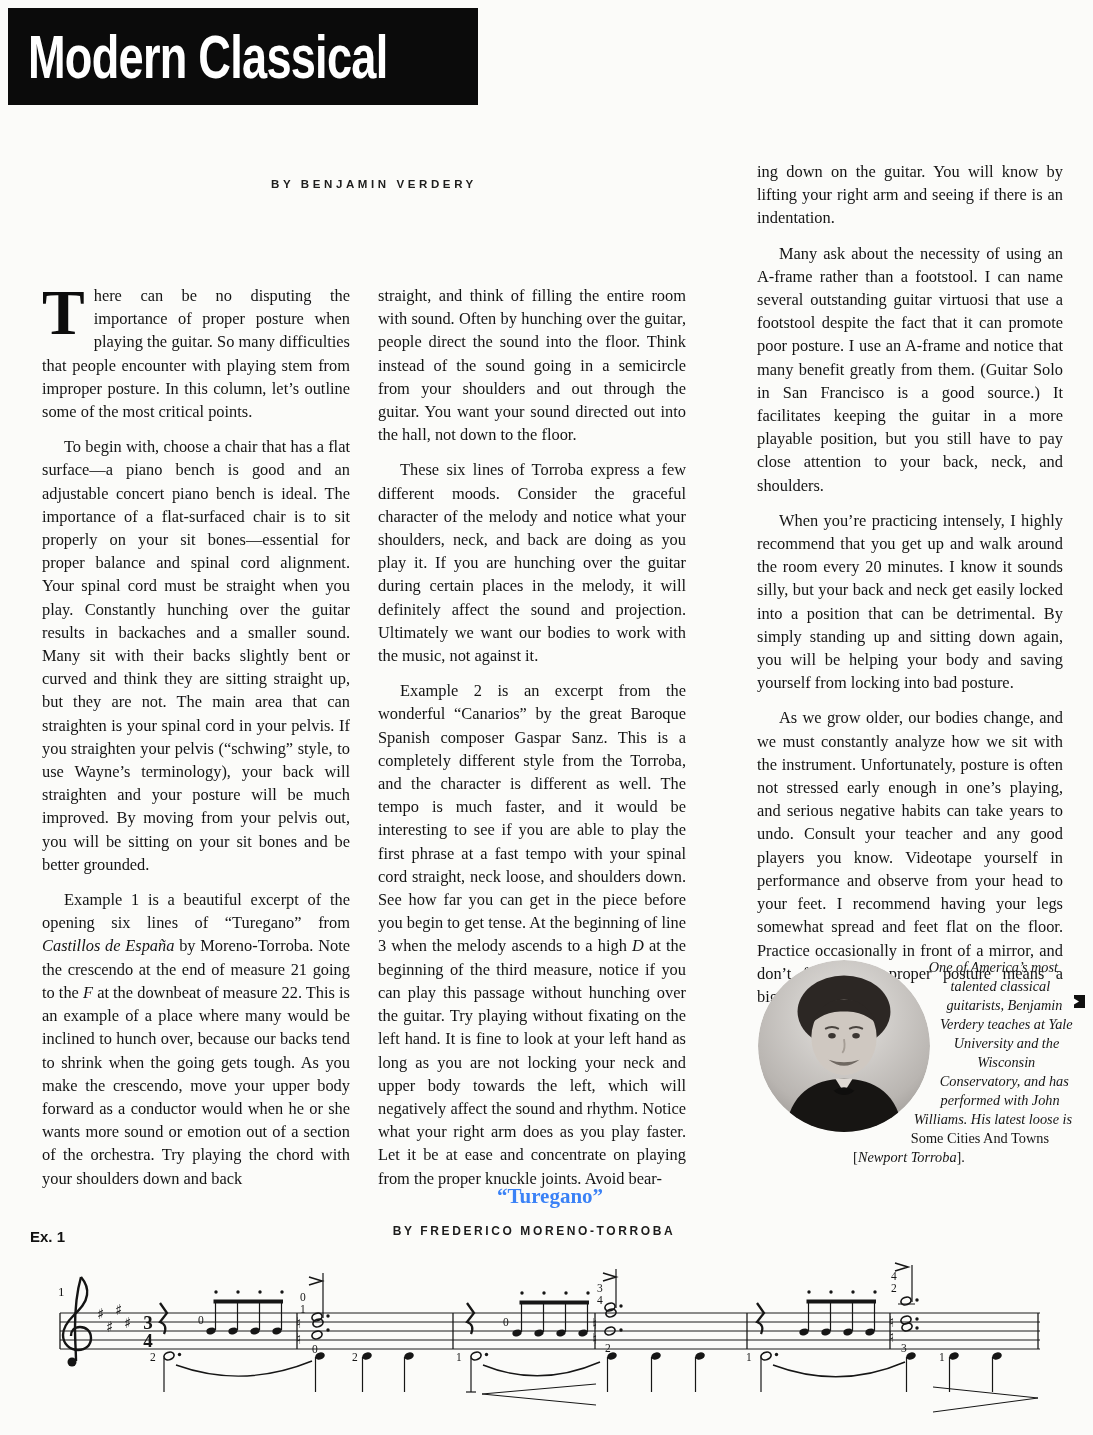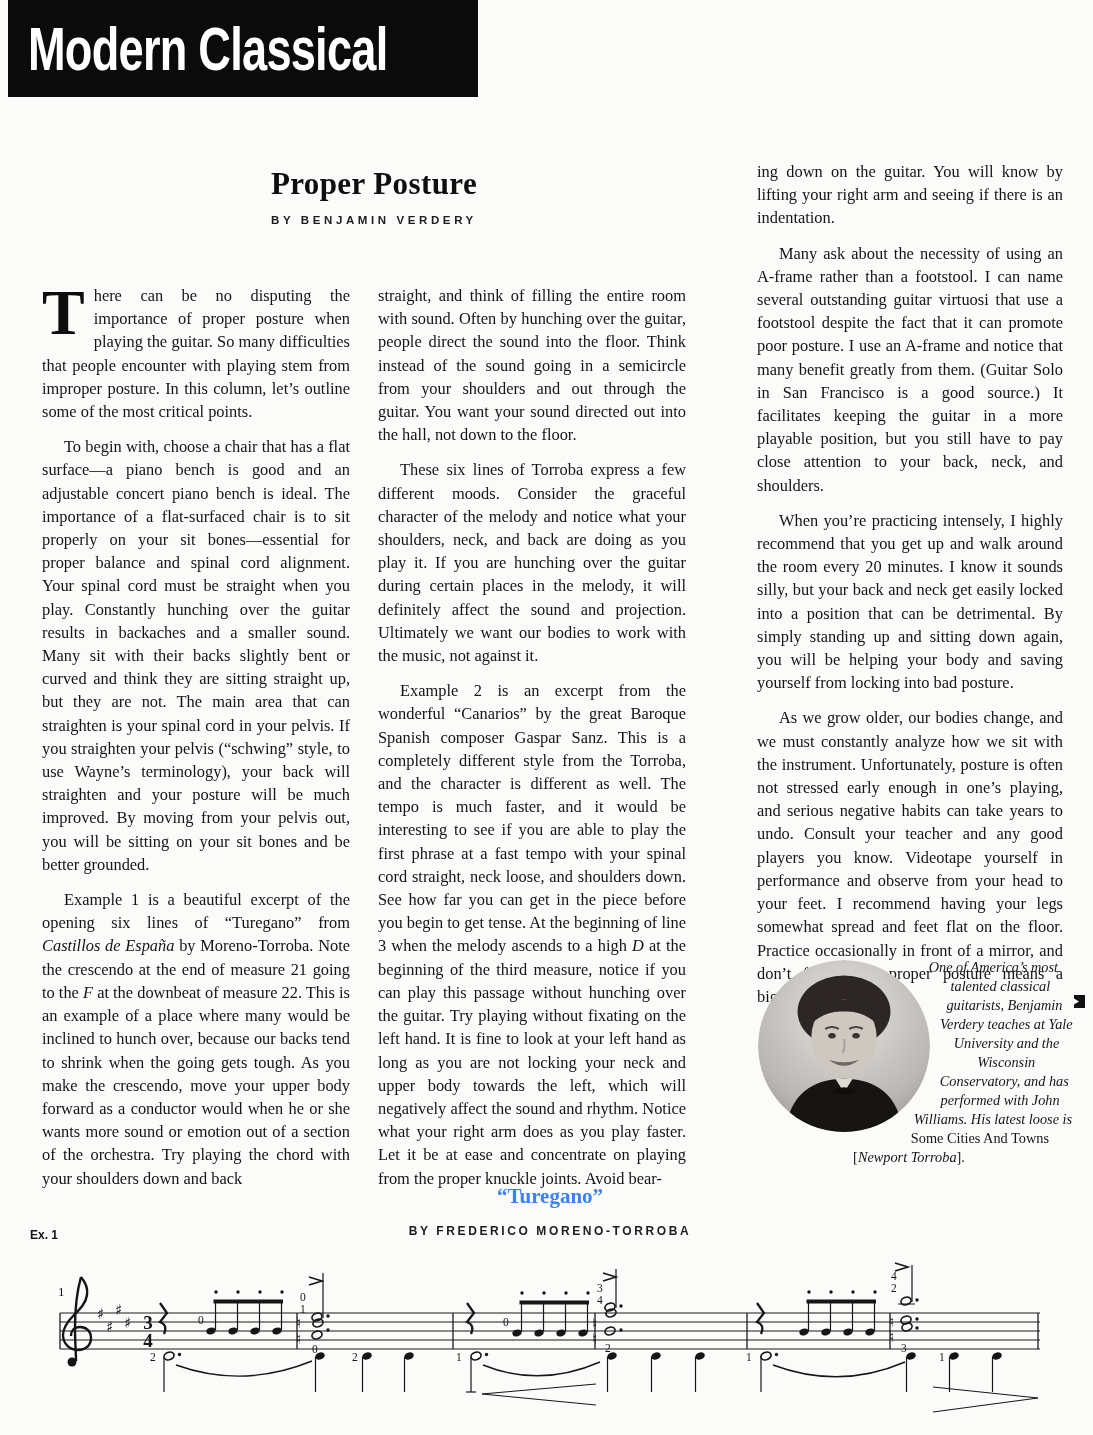--- a/index.html
+++ b/index.html
@@ -1,19 +1,19 @@
 <!DOCTYPE html>
 <html><head>
 <meta charset="utf-8">
 <style>
   html,body { margin:0; padding:0; background:#e9e9e7; }
   .page { position:relative; width:1093px; height:1435px; background:#fbfbf9; overflow:hidden;
           font-family:"Liberation Serif", serif; color:#141414; margin:0 auto; }
 
-  .banner { position:absolute; left:8px; top:0; width:470px; height:97px; background:#0b0b0b;
+  .banner { position:absolute; left:8px; top:8px; width:470px; height:97px; background:#0b0b0b;
             display:flex; align-items:center; }
   .banner-text { color:#ffffff; font-family:"Liberation Sans", sans-serif; font-weight:700;
                  font-size:61px; letter-spacing:-1px; white-space:nowrap;
                  transform:scaleX(0.74); transform-origin:left center; margin-left:20px; }
 
   .title-block { position:absolute; left:30px; top:166px; width:688px; text-align:center; }
   .article-title { margin:0; font-family:"Liberation Serif", serif; font-weight:700;
                    font-size:31px; letter-spacing:0.4px; color:#0f0f0f; }
   .byline { margin-top:12px; font-family:"Liberation Sans", sans-serif; font-size:11.5px;
             font-weight:700; letter-spacing:3.6px; color:#1d1d1d; }
@@ -33,45 +33,44 @@
   .endmark { float:right; width:11px; height:13px; margin-top:6px; }
 
   .bio { position:absolute; left:742px; top:950px; width:334px; height:215px; }
   .bio-photo { float:left; width:172px; height:172px; border-radius:50%;
                shape-outside:circle(50% at 50% 50%); margin:10px 10px 4px 16px; overflow:hidden; }
   .bio-text { margin:0; padding-top:8px; text-align:center; font-size:14.3px; line-height:19px;
               color:#151515; }
   .bio-text .it { font-style:italic; }
 
   .score-exlabel { position:absolute; left:30px; top:1228px; font-family:"Liberation Sans", sans-serif;
-                   font-weight:700; font-size:12px; color:#111; }
+                   font-weight:700; font-size:15px; color:#111; }
   .score-title { position:absolute; left:30px; top:1184px; width:1040px; text-align:center;
                  font-weight:700; font-size:21px; color:#3b82f6; }
-  .score-byline { position:absolute; left:30px; top:1224px; width:1040px; text-align:center;
+  .score-byline { position:absolute; left:14px; top:1224px; width:1040px; text-align:center;
                   font-family:"Liberation Sans", sans-serif; font-weight:700; font-size:12px;
                   letter-spacing:2.6px; color:#1c1c1c; }
 
   .music { position:absolute; left:0; top:1250px; }
   .music text { fill:#161616; }
   .mus-num { font-family:"Liberation Serif", serif; font-size:11.5px; }
   .mus-acc { font-family:"DejaVu Sans", sans-serif; font-size:15px; }
   .mus-ts  { font-family:"Liberation Serif", serif; font-size:19px; font-weight:700; }
   .mus-mn  { font-family:"Liberation Serif", serif; font-size:13px; }
 </style>
 </head>
 <body>
 
 <div class="page">
 
   <div class="banner">
     <span class="banner-text">Modern Classical</span>
   </div>
 
   <div class="title-block">
-    <h1 class="article-title">Proper Posture</h1>
     <div class="byline">BY BENJAMIN VERDERY</div>
   </div>
 
   <div class="col col-1">
     <p><span class="dropcap">T</span><span><span>here can be no disputing the importance of proper posture when playing the guitar. So many difficulties that people encounter with playing stem from improper posture. In this column, let’s outline some of the most critical points.</span></span></p>
     <p class="ind"><span>To begin with, choose a chair that has a flat surface—a piano bench is good and an adjustable concert piano bench is ideal. The importance of a flat-surfaced chair is to sit properly on your sit bones—essential for proper balance and spinal cord alignment. Your spinal cord must be straight when you play. Constantly hunching over the guitar results in backaches and a smaller sound. Many sit with their backs slightly bent or curved and think they are sitting straight up, but they are not. The main area that can straighten is your spinal cord in your pelvis. If you straighten your pelvis (“schwing” style, to use Wayne’s terminology), your back will straighten and your posture will be much improved. By moving from your pelvis out, you will be sitting on your sit bones and be better grounded.</span></p>
     <p class="ind"><span>Example 1 is a beautiful excerpt of the opening six lines of “Turegano” from </span><span class="it">Castillos de España</span><span> by Moreno-Torroba. Note the crescendo at the end of measure 21 going to the </span><span class="it">F</span><span> at the downbeat of measure 22. This is an example of a place where many would be inclined to hunch over, because our backs tend to shrink when the going gets tough. As you make the crescendo, move your upper body forward as a conductor would when he or she wants more sound or emotion out of a section of the orchestra. Try playing the chord with your shoulders down and back</span></p>
   </div>
 
   <div class="col col-2">

